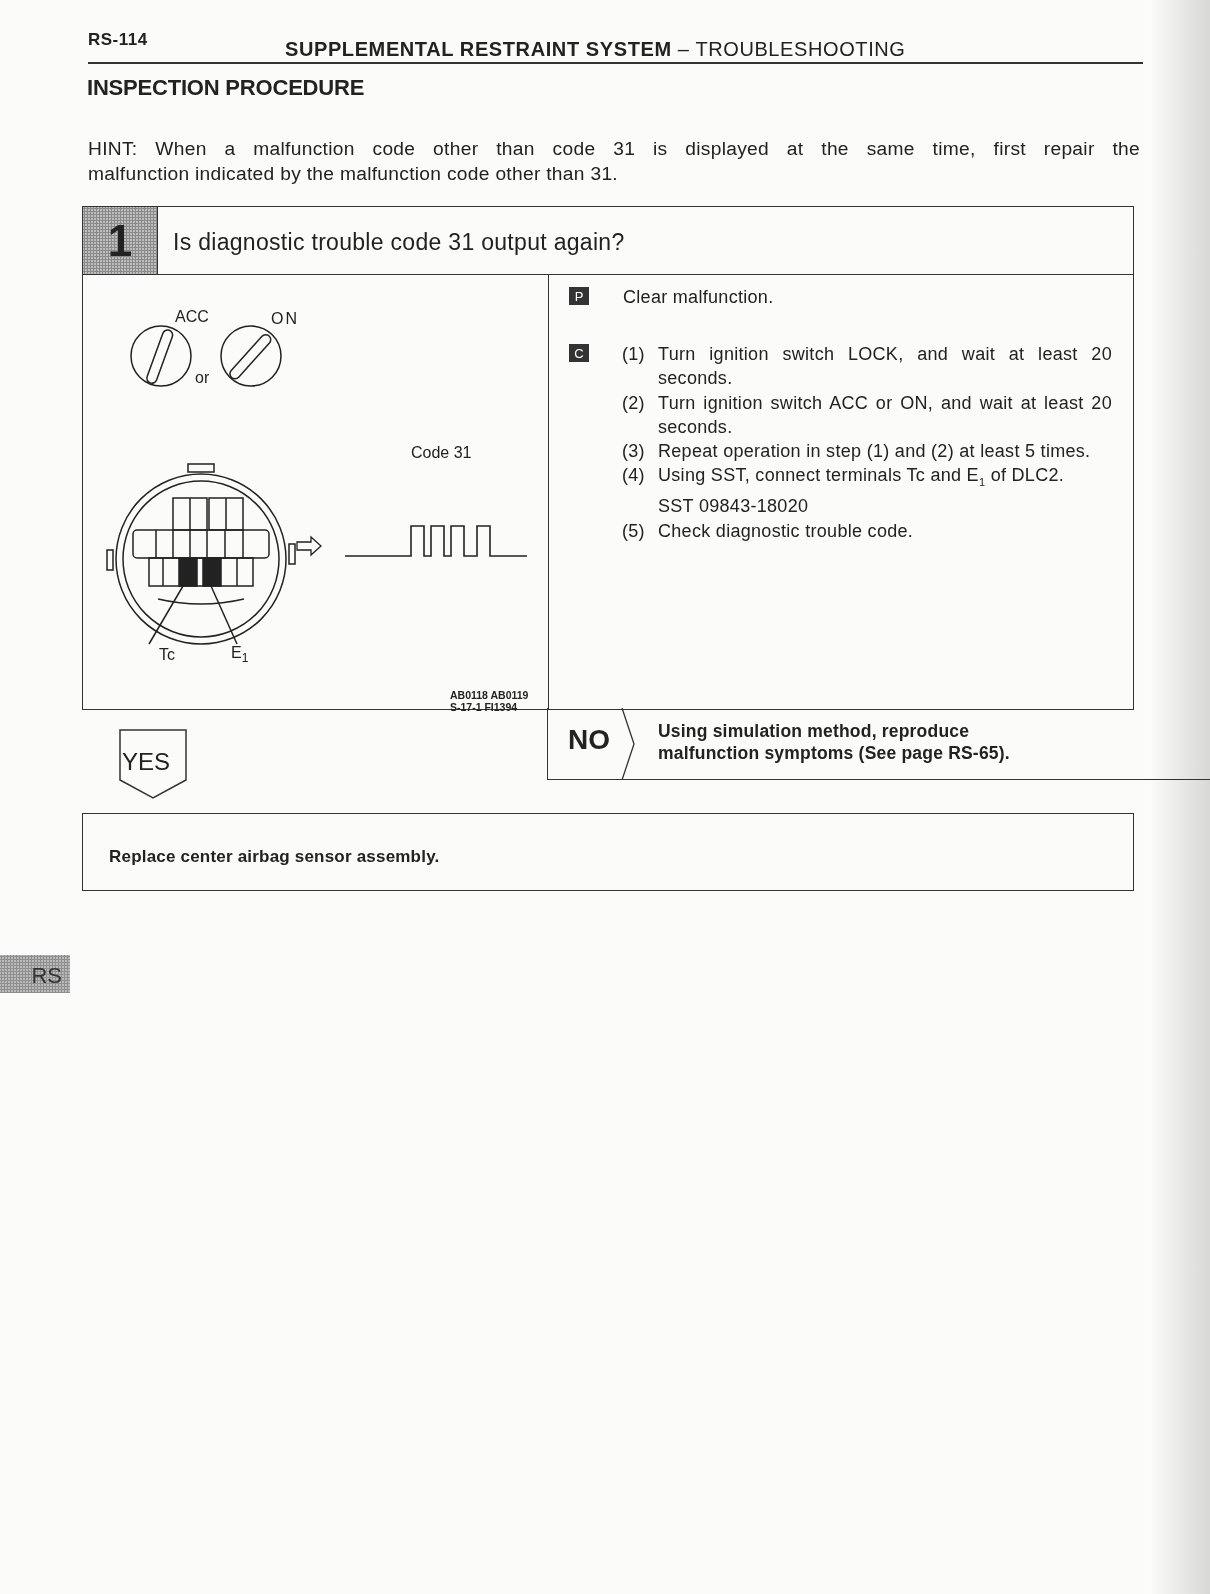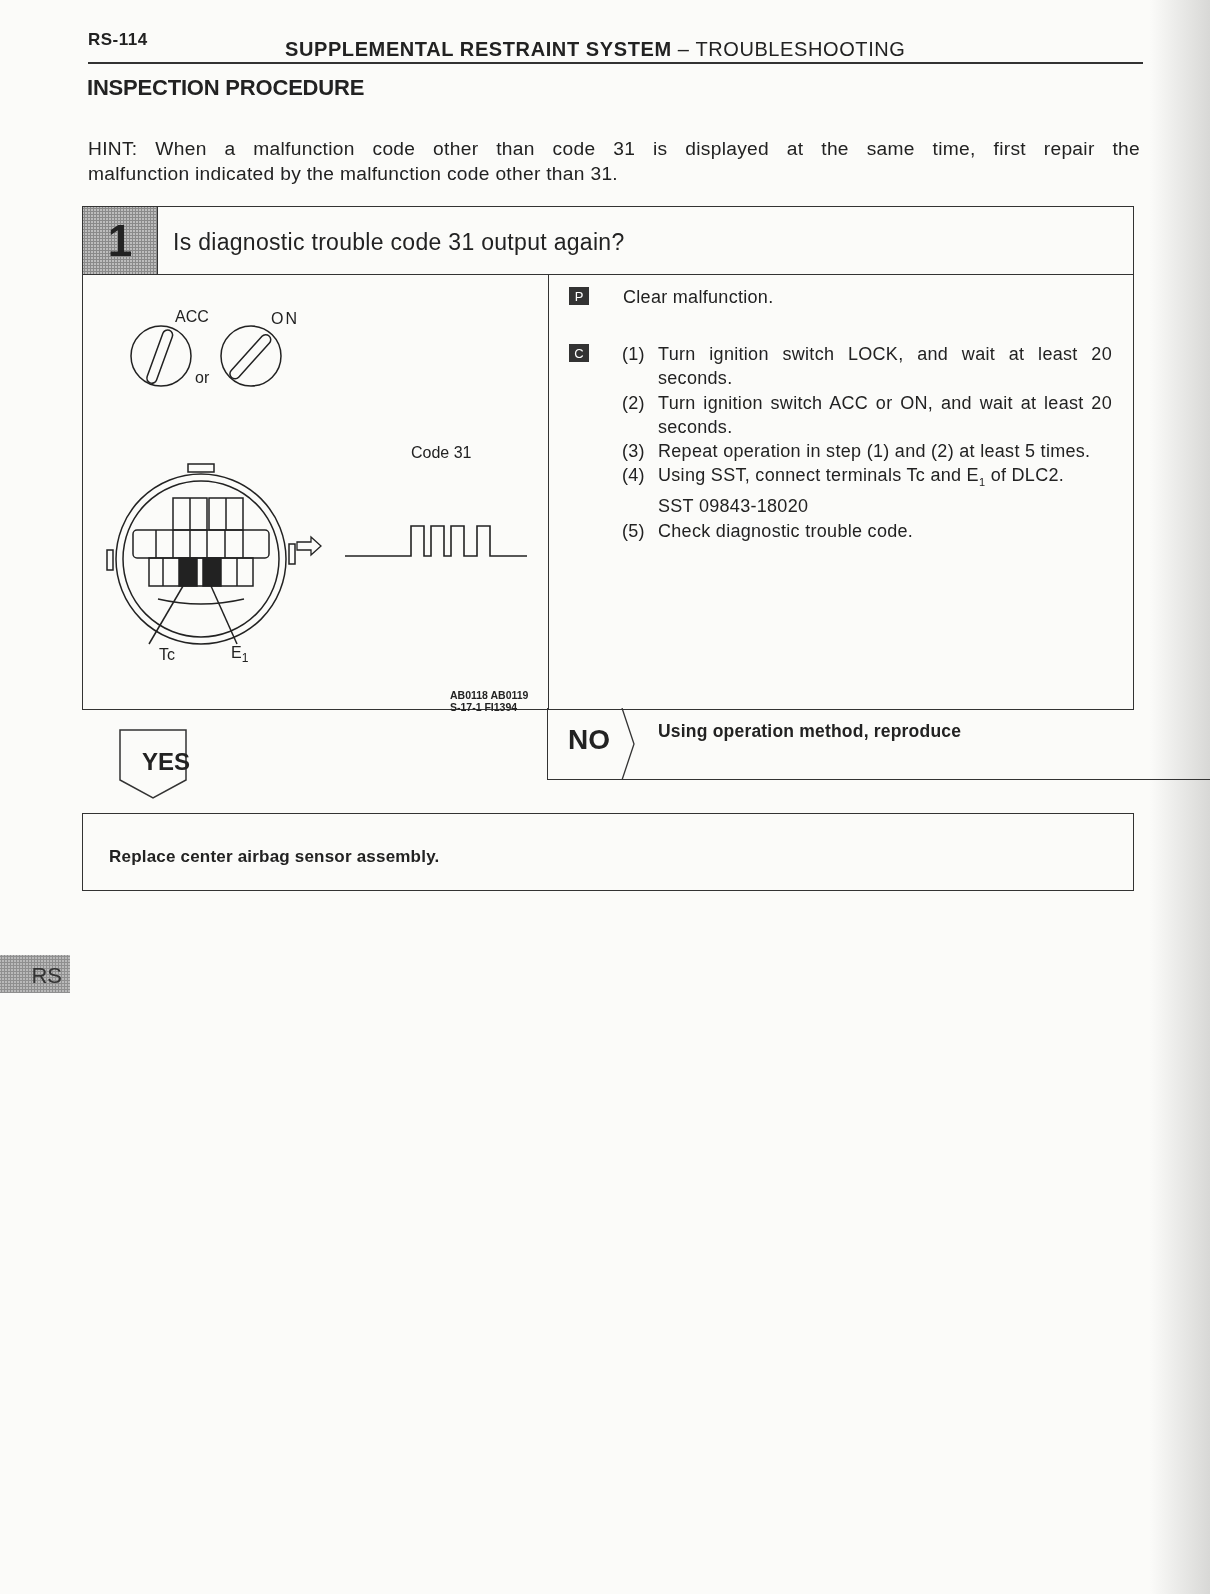--- a/index.html
+++ b/index.html
@@ -45,21 +45,21 @@
   .sub-list { position:absolute; left:74px; top:68px; width:490px; font-size:18px; line-height:24.3px; letter-spacing:0.3px; }
   .sub-item { display:flex; }
   .sub-num { width:36px; flex:none; }
   .sub-body { flex:1; text-align:justify; }
   .sub-body sub { font-size:11px; }
   .no-box { left:547px; top:708px; width:684px; height:72px; border-top:none; }
   .no-label { position:absolute; left:20px; top:16px; font-size:28px; font-weight:bold; }
   .no-text { position:absolute; left:110px; top:12px; font-size:17.5px; font-weight:bold; line-height:22px; letter-spacing:0.2px; }
   .no-box svg { position:absolute; left:70px; top:0; }
   .yes-arrow { position:absolute; left:118px; top:728px; }
-  .yes-label { position:absolute; left:122px; top:748px; font-size:24px; font-weight:bold;padding-left:20px; }
+  .yes-label { position:absolute; left:122px; top:748px; font-size:24px; font-weight:normal; }
   .result-box { left:82px; top:813px; width:1052px; height:78px; }
   .result-text { position:absolute; left:26px; top:33px; font-size:17px; font-weight:bold; letter-spacing:0.2px; }
   .side-tab {
     position:absolute; left:0; top:955px; width:70px; height:38px;
     background-color:#b9b9b9;
     background-image:radial-gradient(#8f8f8f 1px, transparent 1.2px);
     background-size:3px 3px;
   }
   .side-tab span { position:absolute; right:8px; top:8px; font-size:22px; color:#333;text-align:right; }
 </style>
@@ -165,21 +165,22 @@
     </div>
   </div>
 </div>
 
 <div class="box no-box">
   <svg width="20" height="72" viewBox="0 0 20 72">
     <path d="M4 0 L16 36 L4 72" fill="none" stroke="#333" stroke-width="1.3"></path>
   </svg>
   <div class="no-label">NO</div>
   <div class="no-text">
-    <div>Using operation method, reproduce</div>
+    <div>Using simulation method, reproduce</div>
+    <div>malfunction symptoms (See page RS-65).</div>
   </div>
 </div>
 
 <svg class="yes-arrow" width="72" height="72" viewBox="0 0 72 72">
   <path d="M2 2 H68 V52 L35 70 L2 52 Z" fill="none" stroke="#333" stroke-width="1.5"></path>
 </svg>
 <div class="yes-label">YES</div>
 
 <div class="box result-box">
   <div class="result-text">Replace center airbag sensor assembly.</div>

